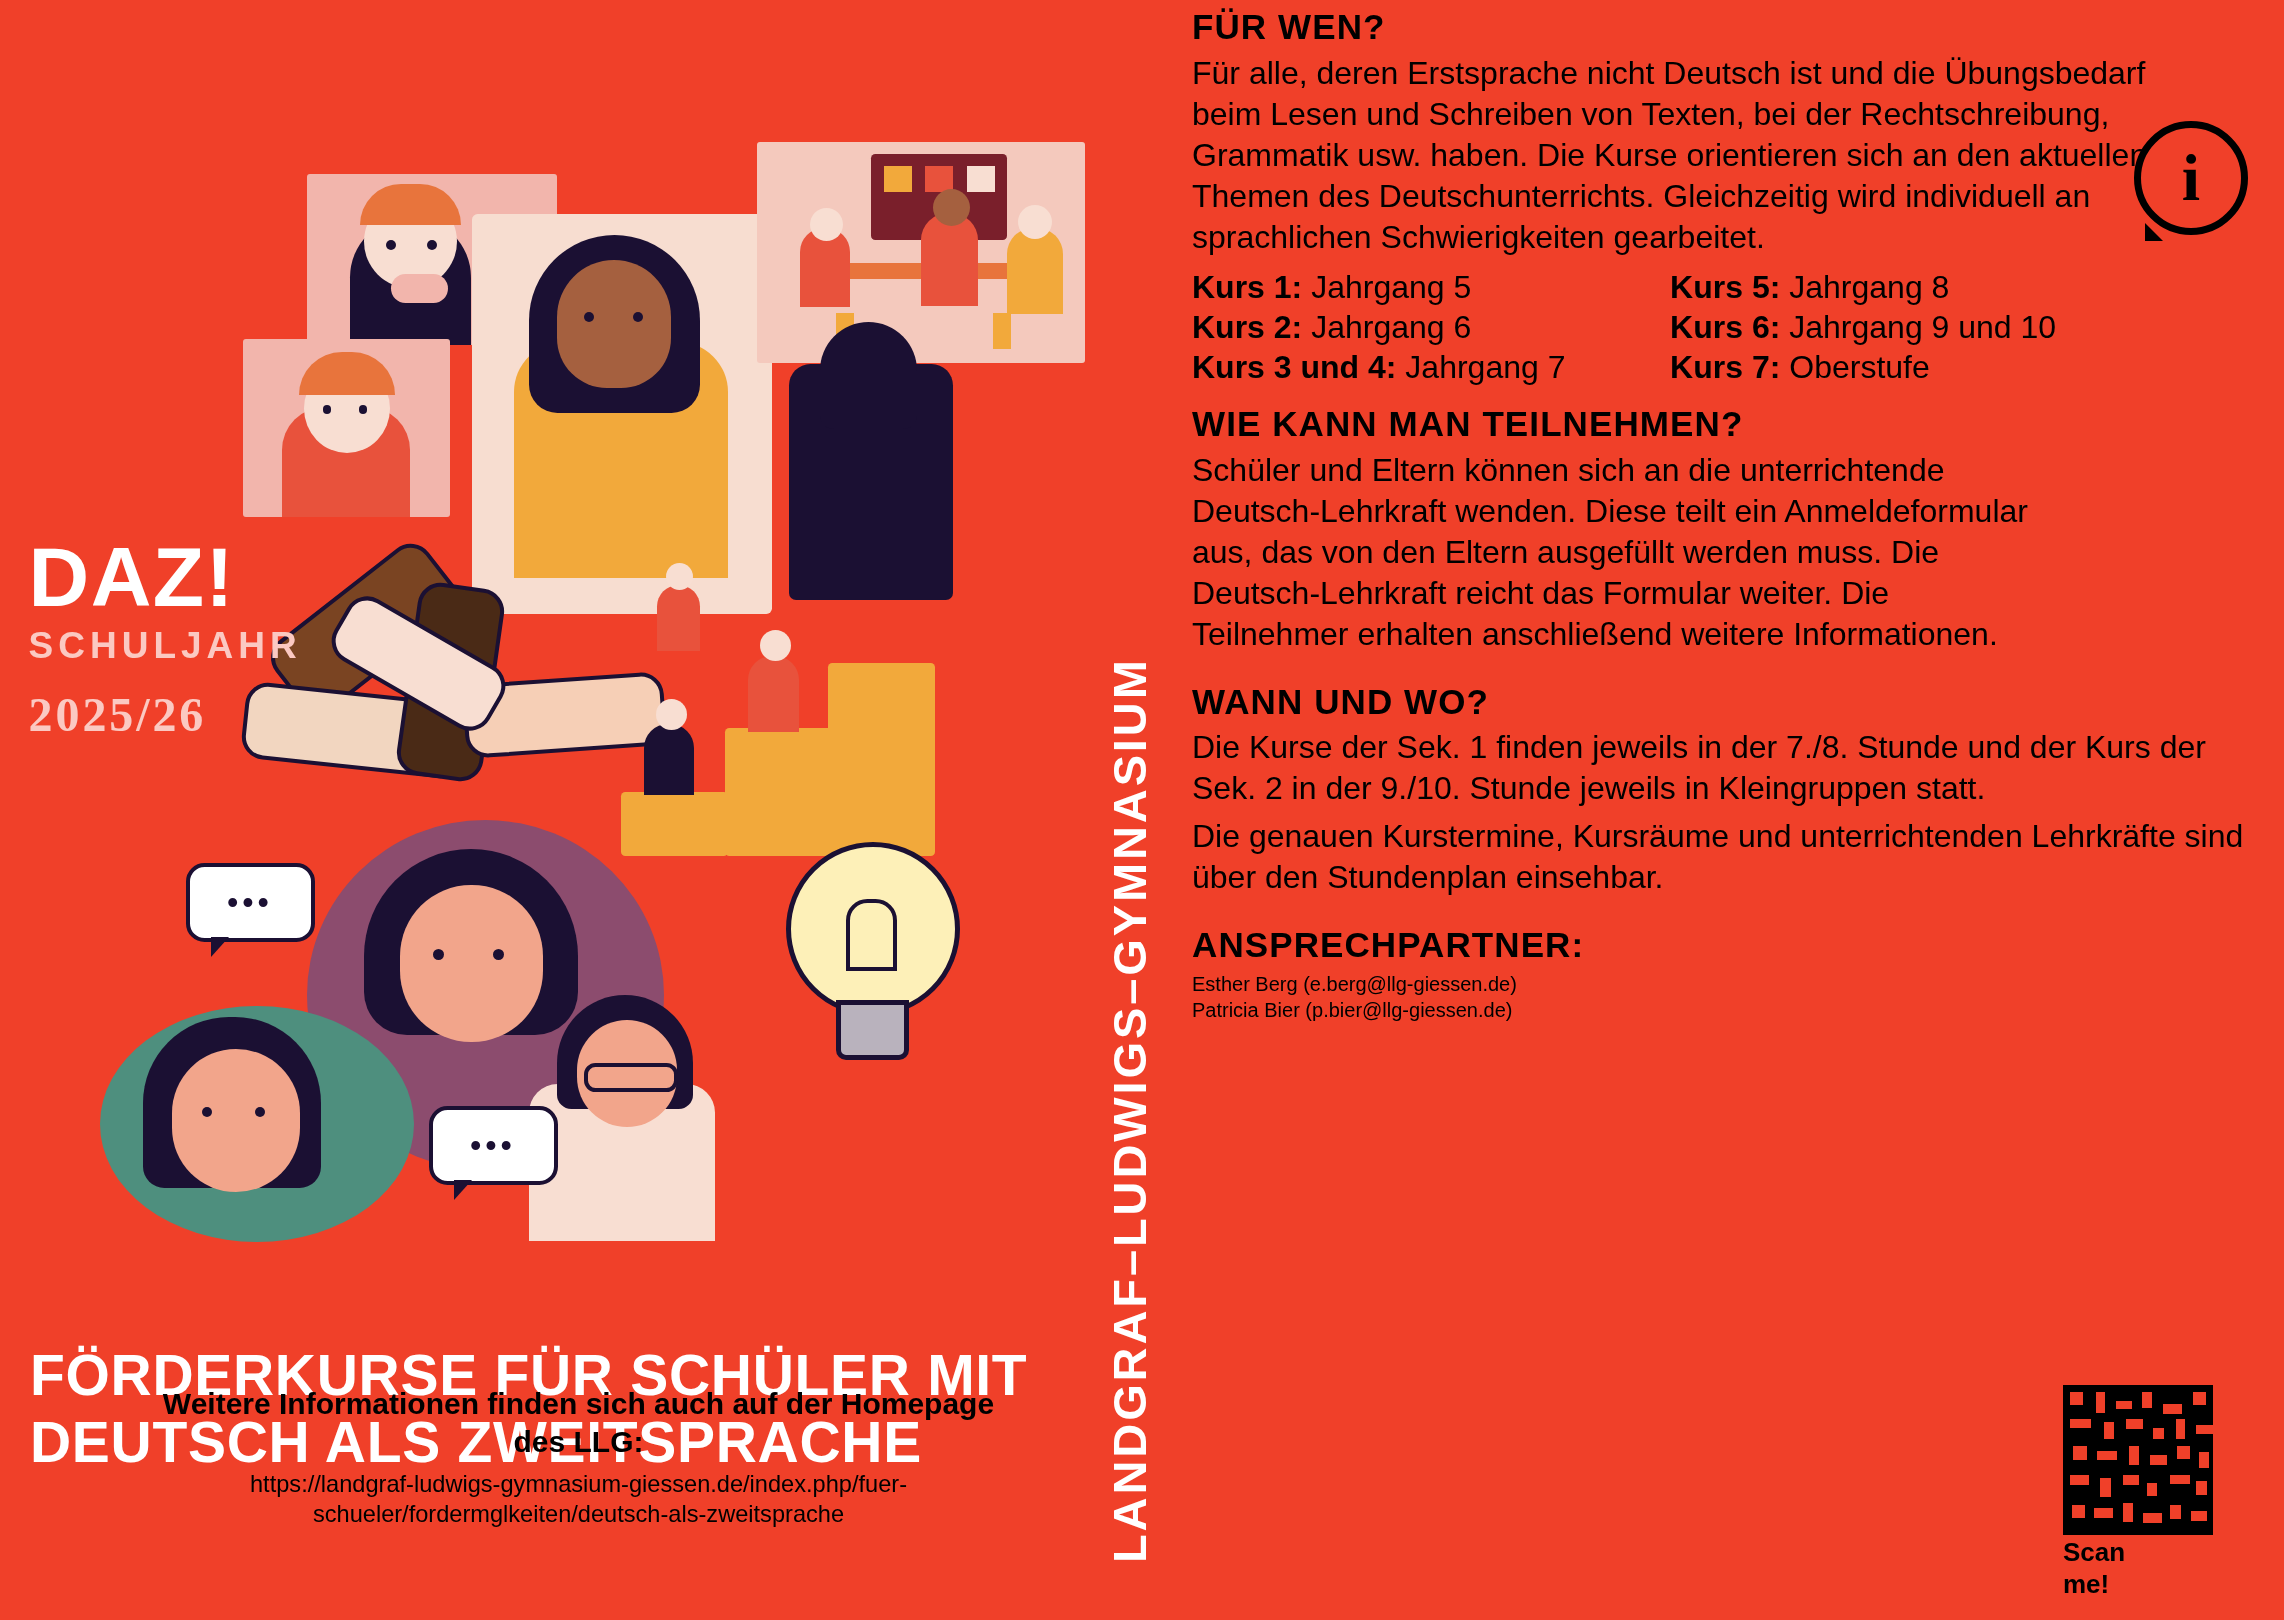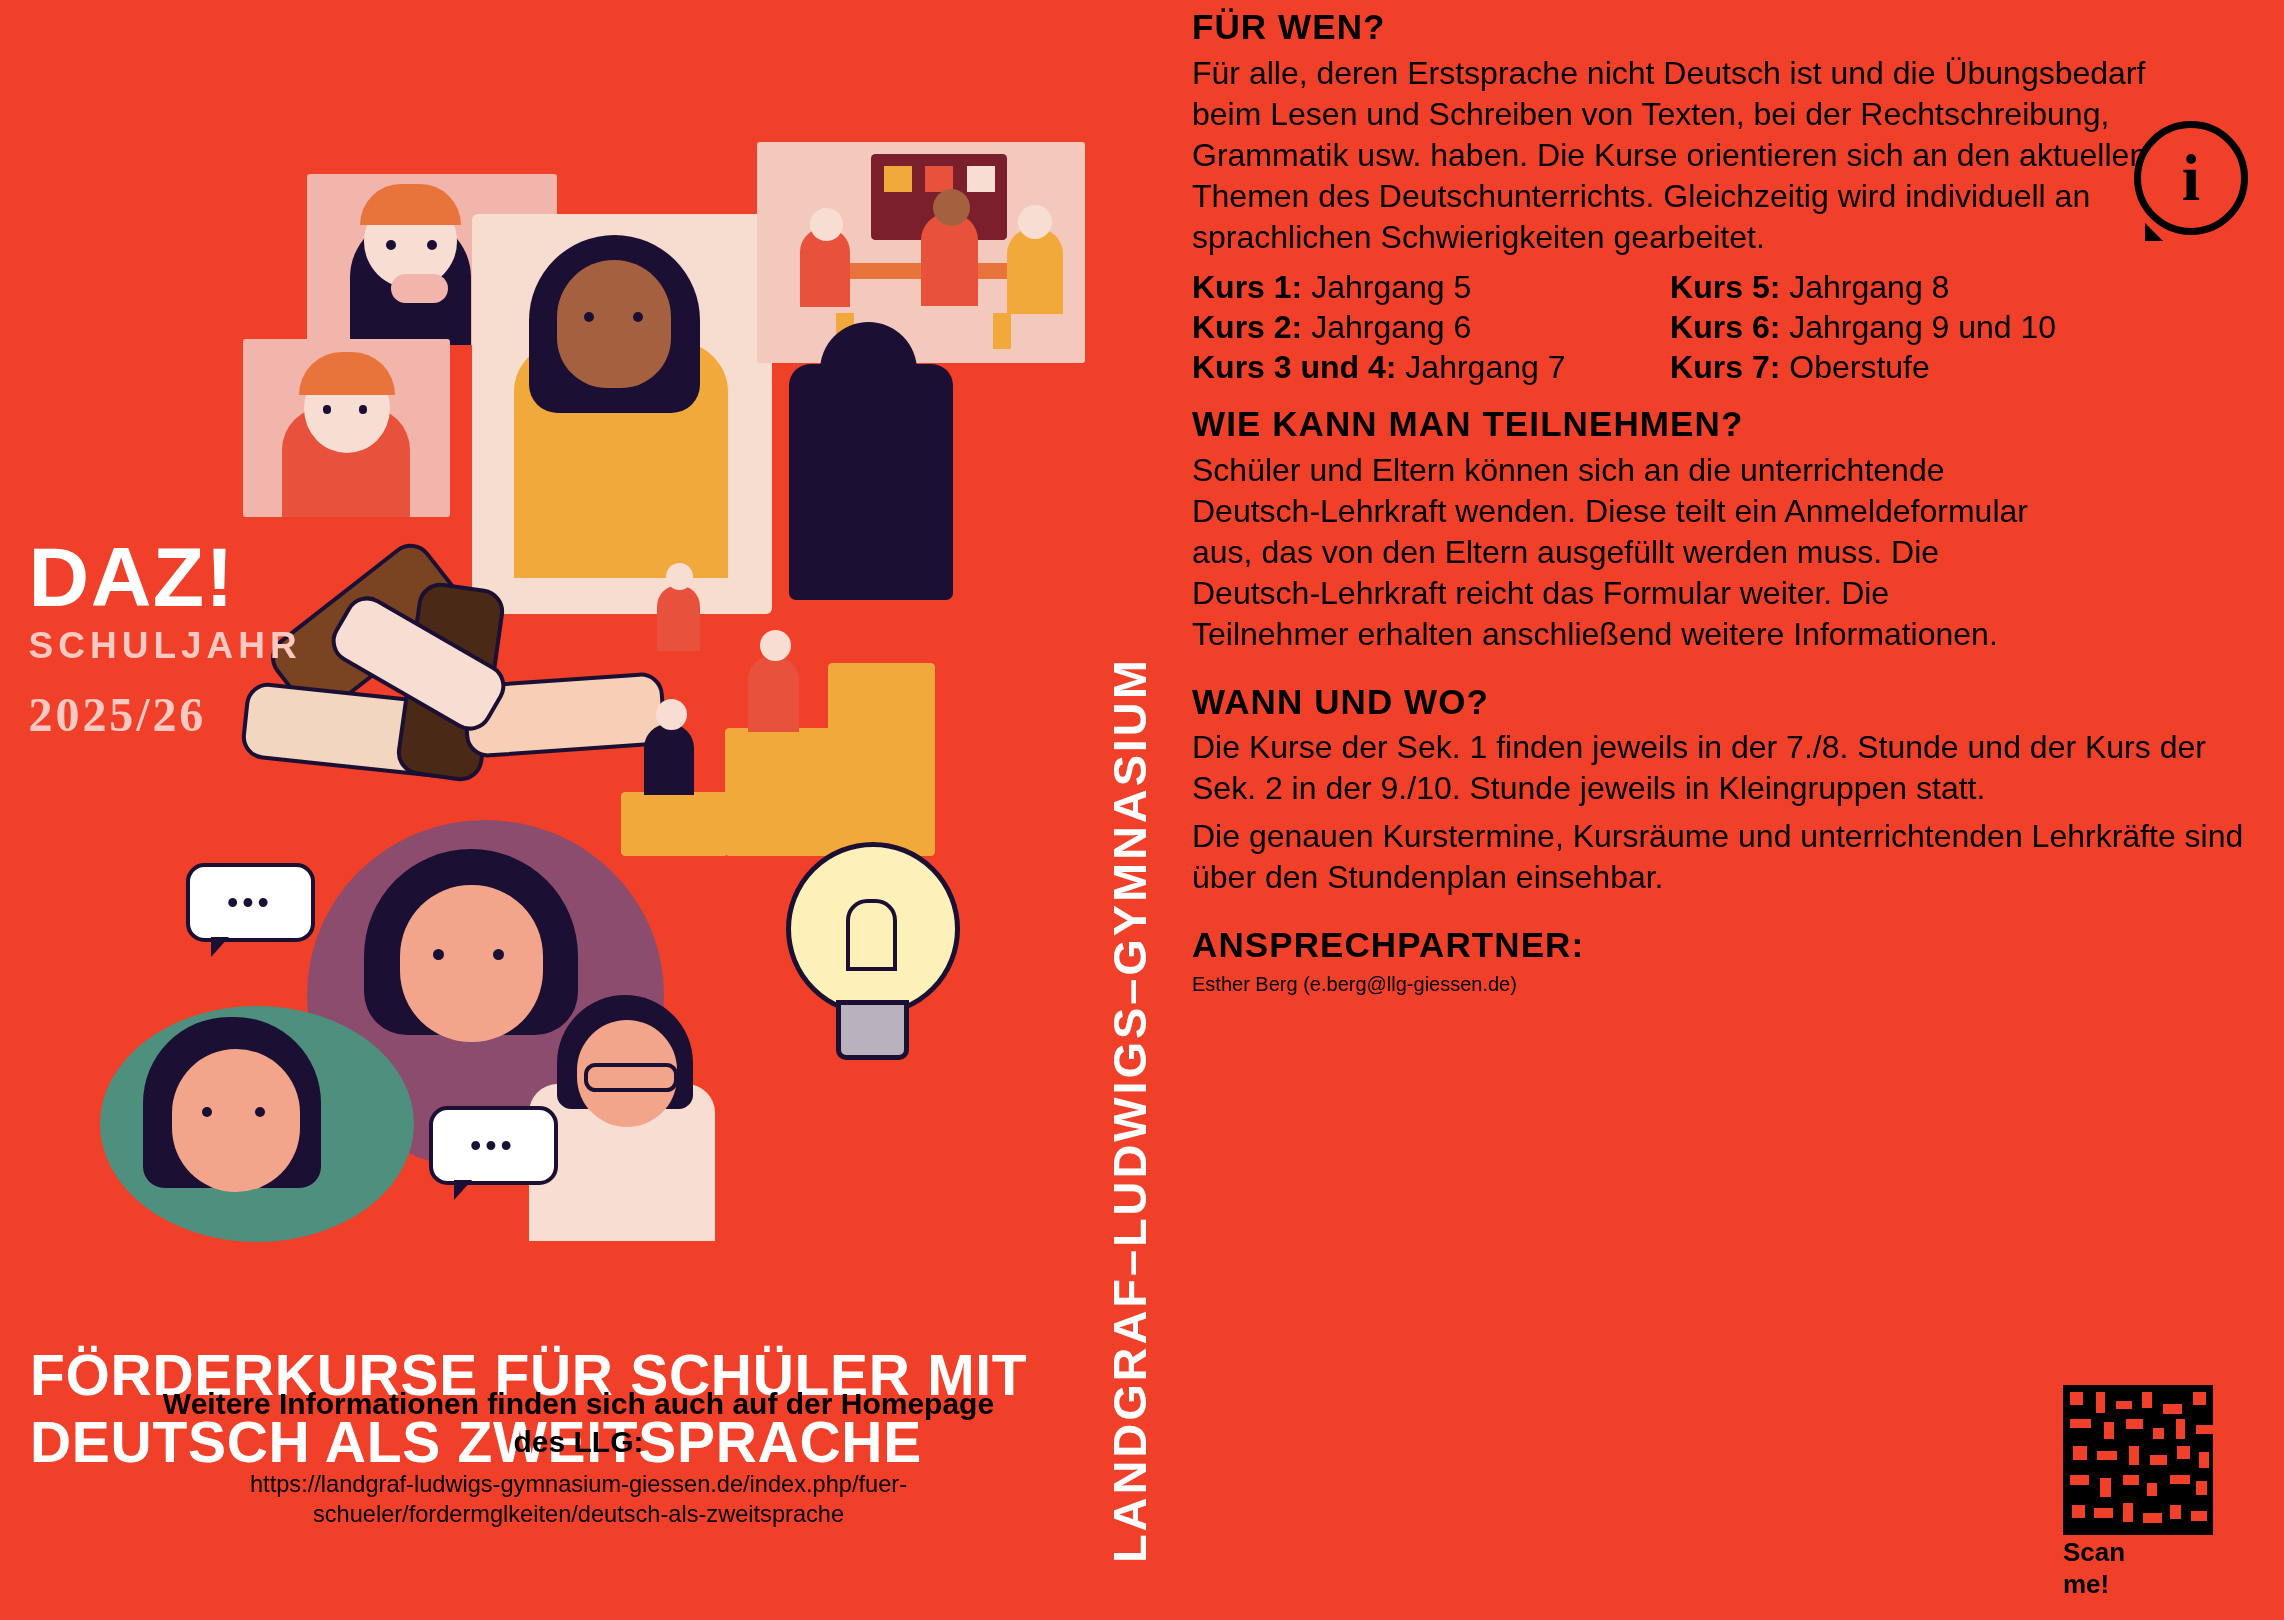--- a/index.html
+++ b/index.html
@@ -272,20 +272,21 @@
       <div class="gap"></div>
 
       <h2 class="sec">WANN UND WO?</h2>
       <p class="body" style="width:1056px;">Die Kurse der Sek. 1 finden jeweils in der 7./8. Stunde und der Kurs der Sek. 2 in der 9./10. Stunde jeweils in Kleingruppen statt.</p>
       <p class="body" style="width:1056px;">Die genauen Kurstermine, Kursräume und unterrichtenden Lehrkräfte sind über den Stundenplan einsehbar.</p>
 
       <div class="gap"></div>
 
       <h2 class="sec">ANSPRECHPARTNER:</h2>
       <div class="contact">Esther Berg (e.berg@llg-giessen.de)</div>
+      <div class="contact">Patricia Bier (p.bier@llg-giessen.de)</div>
     </div>
   </div>
 
   <div class="infoicon">
     <div class="bubble">
       <div class="tail"></div>
       <div class="i">i</div>
     </div>
   </div>
 

